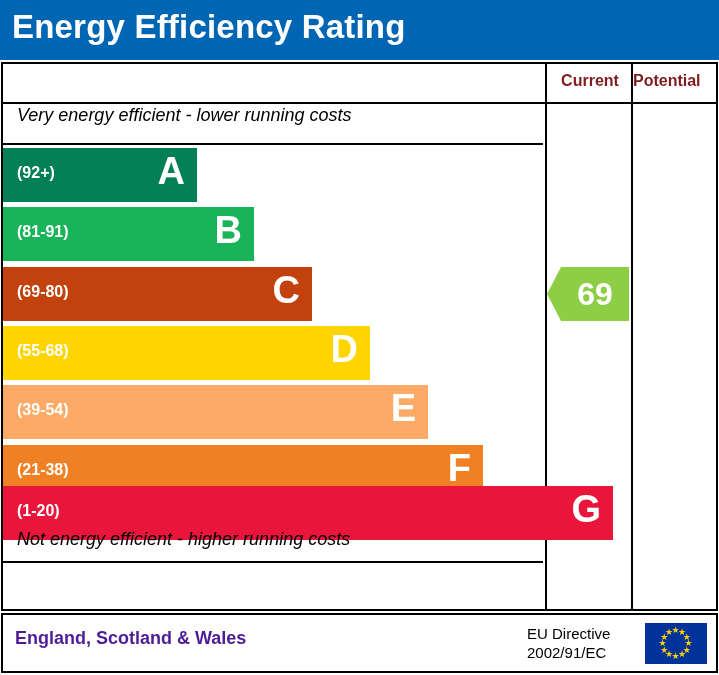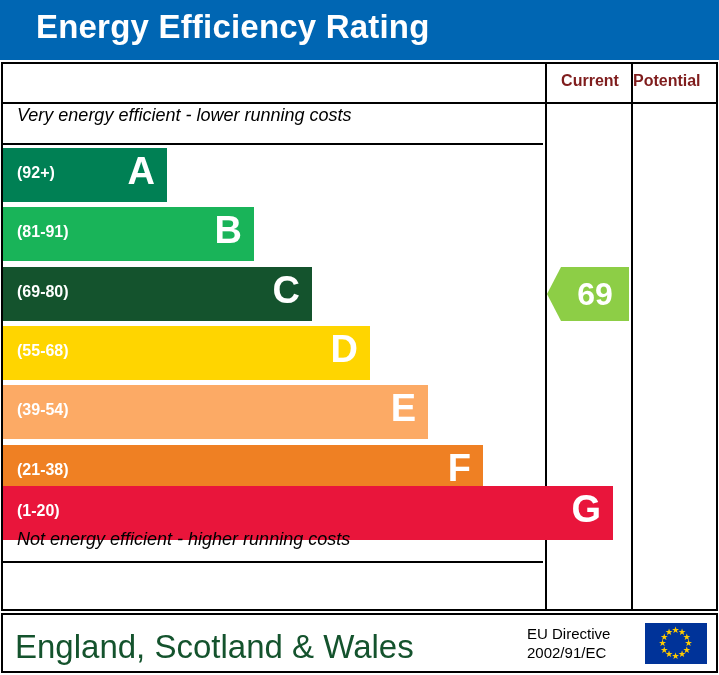--- a/index.html
+++ b/index.html
@@ -30,21 +30,20 @@
   }
   .epc-header .title {
     position: absolute;
     left: 12px;
     top: 8px;
     color: #ffffff;
     font-size: 33px;
     font-weight: bold;
     letter-spacing: 0.2px;
     white-space: nowrap;
-    margin-left: 24px;
   }
 
   
   .chart-frame {
     position: absolute;
     left: 1px;
     top: 62px;
     width: 717px;
     height: 549px;
     border: 2px solid #000000;
@@ -180,23 +179,23 @@
     top: 613px;
     width: 717px;
     height: 60px;
     border: 2px solid #000000;
     box-sizing: border-box;
   }
   .footer .region {
     position: absolute;
     left: 12px;
     top: 13px;
-    font-size: 33px;
-    font-weight: normal;
-    color: #14532d;
+    font-size: 18px;
+    font-weight: bold;
+    color: #4c1d95;
     white-space: nowrap;
   }
   .footer .directive {
     position: absolute;
     left: 524px;
     top: 9px;
     font-size: 15px;
     color: #000000;
     line-height: 19px;
     text-align: left;
@@ -230,29 +229,29 @@
     <div class="col-sep c2"></div>
     <div class="head-line"></div>
 
     <div class="col-head current">Current</div>
     <div class="col-head potential">Potential</div>
 
     <div class="cap-line top"></div>
     <div class="caption top">Very energy efficient - lower running costs</div>
 
     <div class="bars">
-        <div class="bar" style="top: 2.71429px; width: 164px; background: rgb(0, 128, 84); padding-left: 36px;">
+        <div class="bar" style="top: 2.71429px; width: 194px; background: rgb(0, 128, 84); padding-left: 36px;">
           <span class="range">(92+)</span>
           <span class="letter">A</span>
         </div>
         <div class="bar" style="top: 62.1429px; width: 251px; background: rgb(25, 180, 89);">
           <span class="range">(81-91)</span>
           <span class="letter">B</span>
         </div>
-        <div class="bar" style="top: 121.571px; width: 309px; background: #14532d;">
+        <div class="bar" style="top: 121.571px; width: 309px; background: #c2410c;">
           <span class="range">(69-80)</span>
           <span class="letter">C</span>
         </div>
         <div class="bar" style="top: 181px; width: 367px; background: rgb(255, 213, 0);">
           <span class="range">(55-68)</span>
           <span class="letter">D</span>
         </div>
         <div class="bar" style="top: 240.429px; width: 425px; background: rgb(252, 170, 101);">
           <span class="range">(39-54)</span>
           <span class="letter">E</span>

